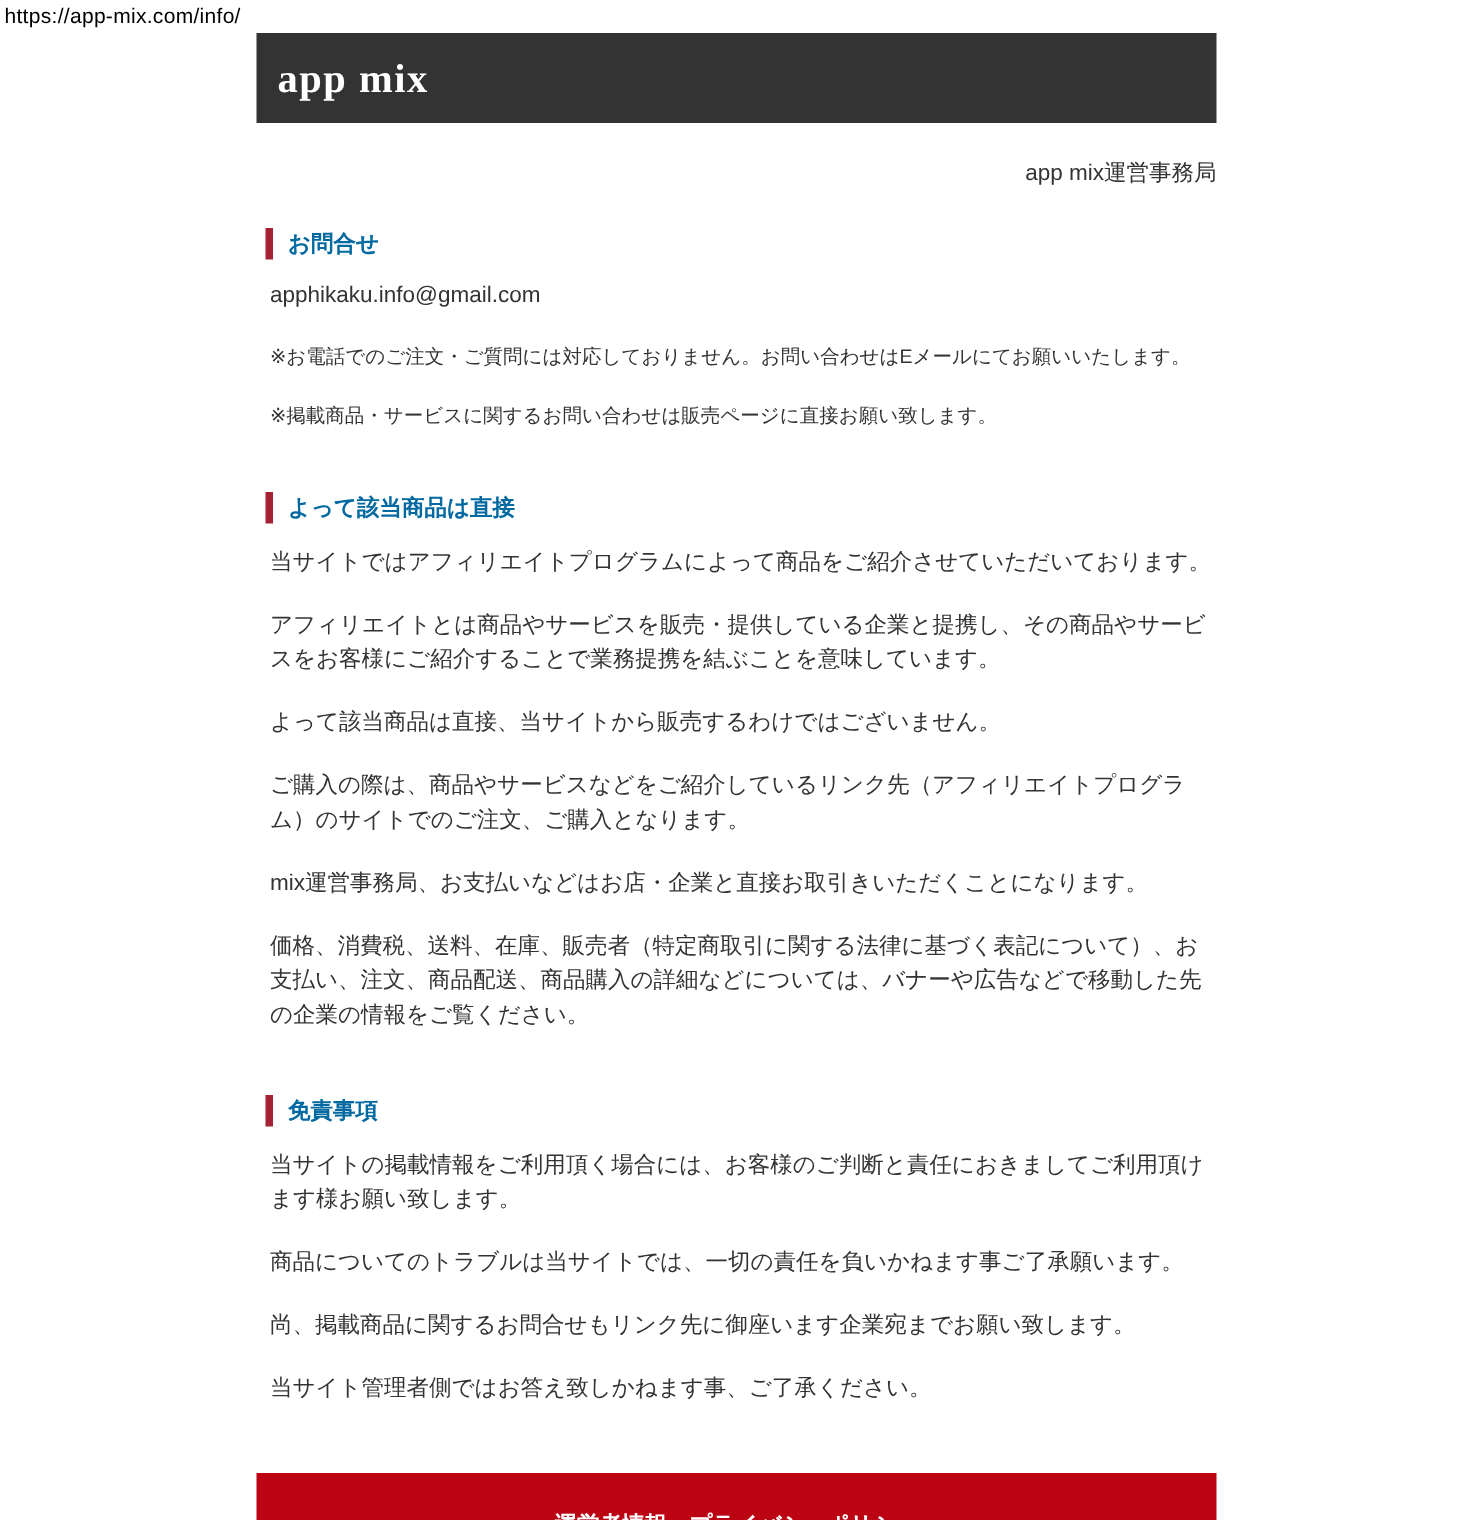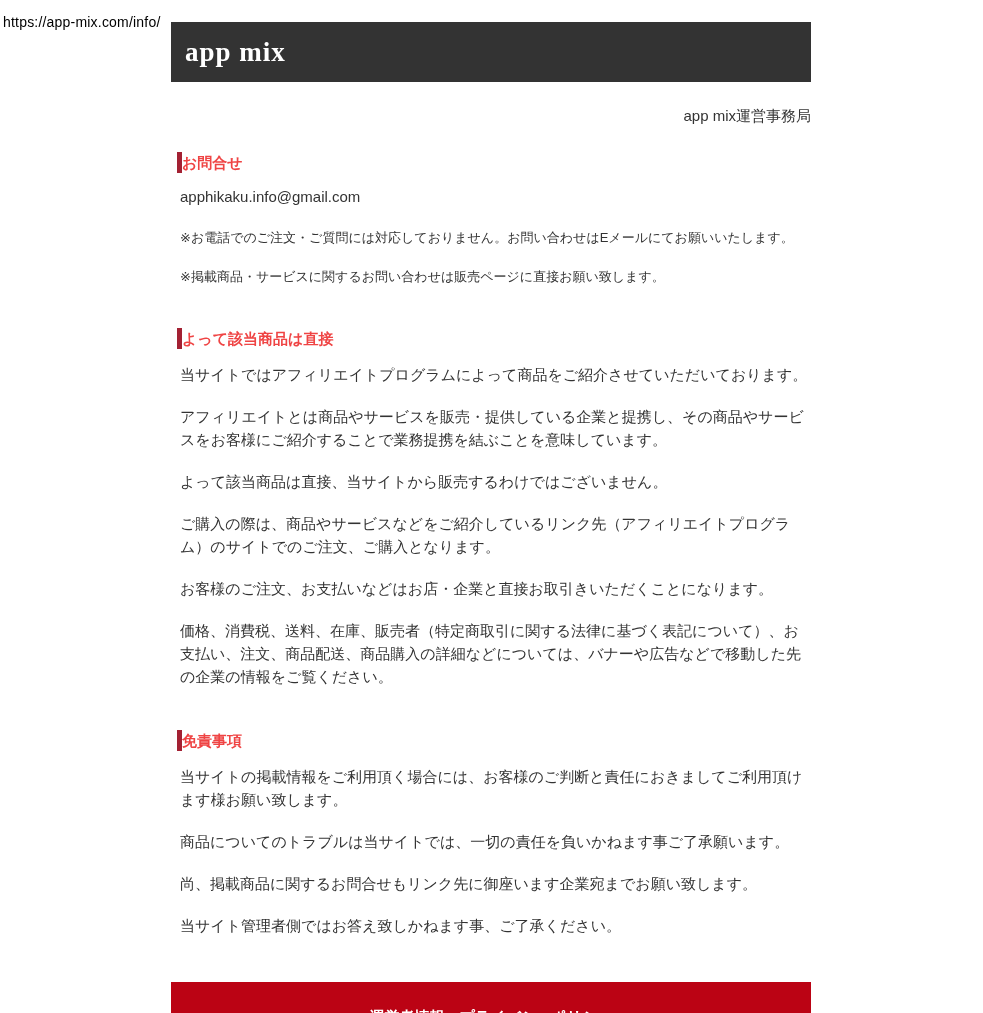--- a/index.html
+++ b/index.html
@@ -7,21 +7,21 @@
     margin: 0;
     padding: 0;
     background: #ffffff;
     font-family: "Liberation Sans", "DejaVu Sans", sans-serif;
     color: #333333;
   }
   body { min-height: 1013px; width: 983px; position: relative; }
 
   .url-line {
     position: absolute;
-    top: 14px;
+    top: 2px;
     left: 3px;
     font-size: 14px;
     color: #000000;
     letter-spacing: 0.2px;
     white-space: nowrap;
   }
 
   .container {
     margin: 22px 0 0 171px;
     width: 640px;
@@ -46,24 +46,25 @@
   .operator {
     margin: 24px 0 0 9px;
     font-size: 15px;
     line-height: 20px;
     text-align: right;
   }
 
   .sec-heading {
     margin: 42px 0 14px 6px;
     border-left: 5px solid #a32133;
+    padding-left: 10px;
     font-size: 15px;
     font-weight: bold;
     line-height: 21px;
-    color: #ef4444;
+    color: #0369a1;
   }
   .sec-heading.first { margin-top: 26px; }
 
   .body-text {
     margin: 19px 0 19px 9px;
     font-size: 15px;
     line-height: 23px;
   }
   .email-text {
     margin: 14px 0 22px 9px;
@@ -118,21 +119,21 @@
   <h2 class="sec-heading">よって該当商品は直接</h2>
 
   <p class="body-text tight-after-heading">当サイトではアフィリエイトプログラムによって商品をご紹介させていただいております。</p>
 
   <p class="body-text">アフィリエイトとは商品やサービスを販売・提供している企業と提携し、その商品やサービスをお客様にご紹介することで業務提携を結ぶことを意味しています。</p>
 
   <p class="body-text">よって該当商品は直接、当サイトから販売するわけではございません。</p>
 
   <p class="body-text">ご購入の際は、商品やサービスなどをご紹介しているリンク先（アフィリエイトプログラム）のサイトでのご注文、ご購入となります。</p>
 
-  <p class="body-text">お客様のご注文、お支払いなどはお店・企業と直接お取引きいただくことになります。</p>
+  <p class="body-text">mix運営事務局、お支払いなどはお店・企業と直接お取引きいただくことになります。</p>
 
   <p class="body-text">価格、消費税、送料、在庫、販売者（特定商取引に関する法律に基づく表記について）、お支払い、注文、商品配送、商品購入の詳細などについては、バナーや広告などで移動した先の企業の情報をご覧ください。</p>
 
   <h2 class="sec-heading">免責事項</h2>
 
   <p class="body-text tight-after-heading">当サイトの掲載情報をご利用頂く場合には、お客様のご判断と責任におきましてご利用頂けます様お願い致します。</p>
 
   <p class="body-text">商品についてのトラブルは当サイトでは、一切の責任を負いかねます事ご了承願います。</p>
 
   <p class="body-text">尚、掲載商品に関するお問合せもリンク先に御座います企業宛までお願い致します。</p>

